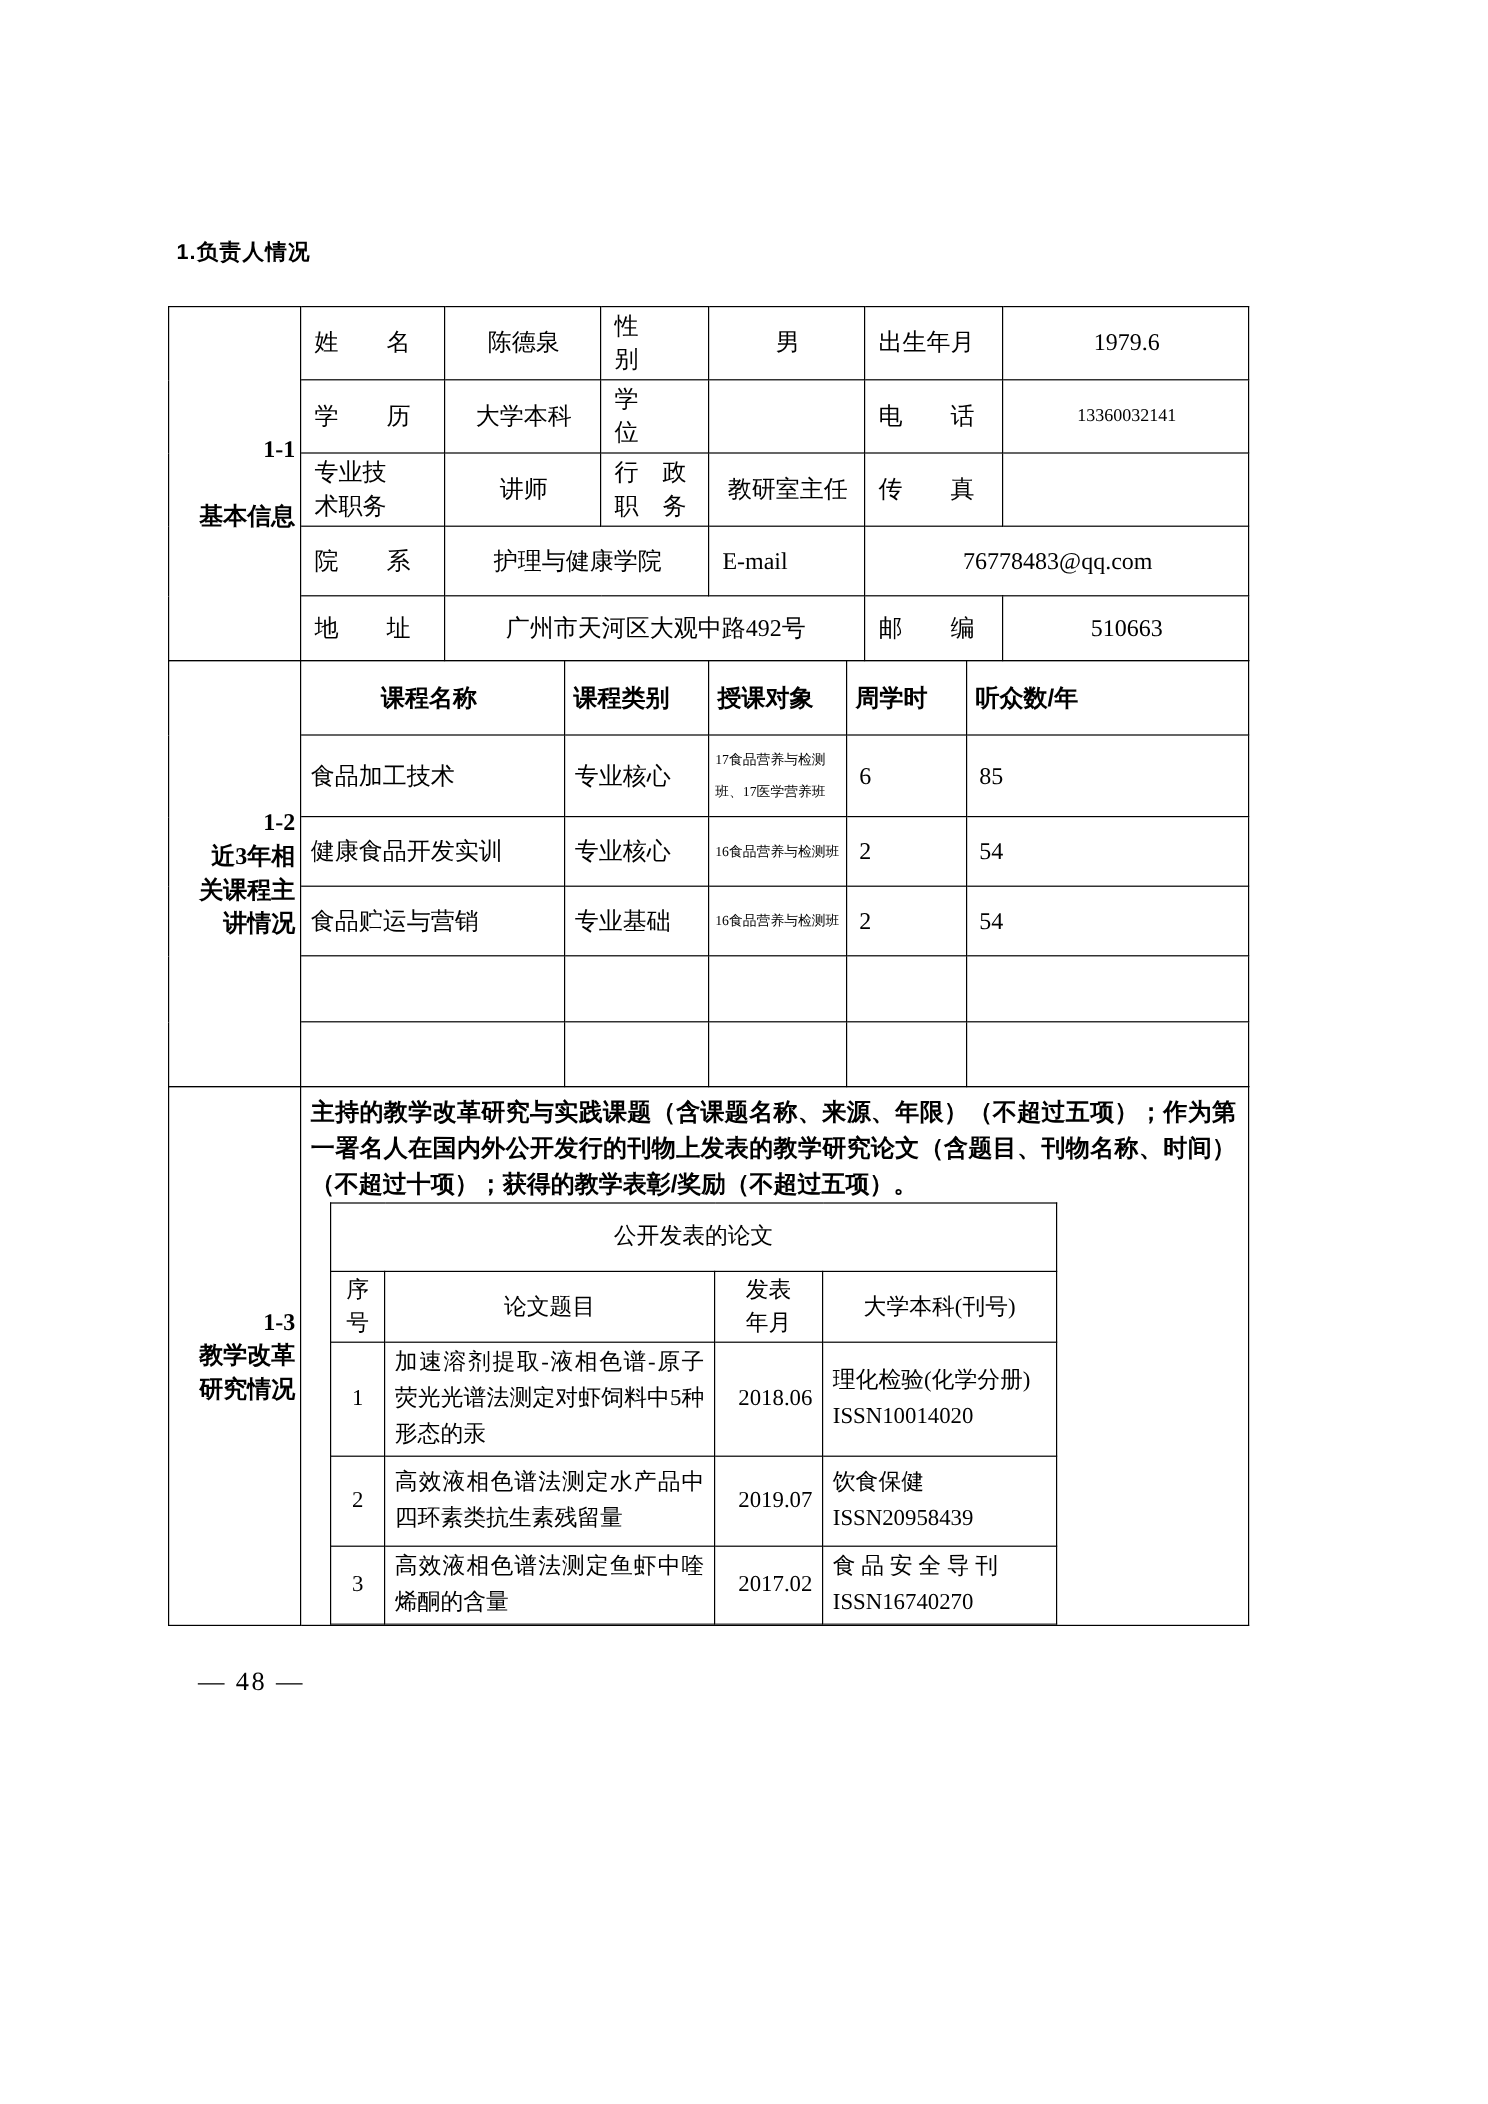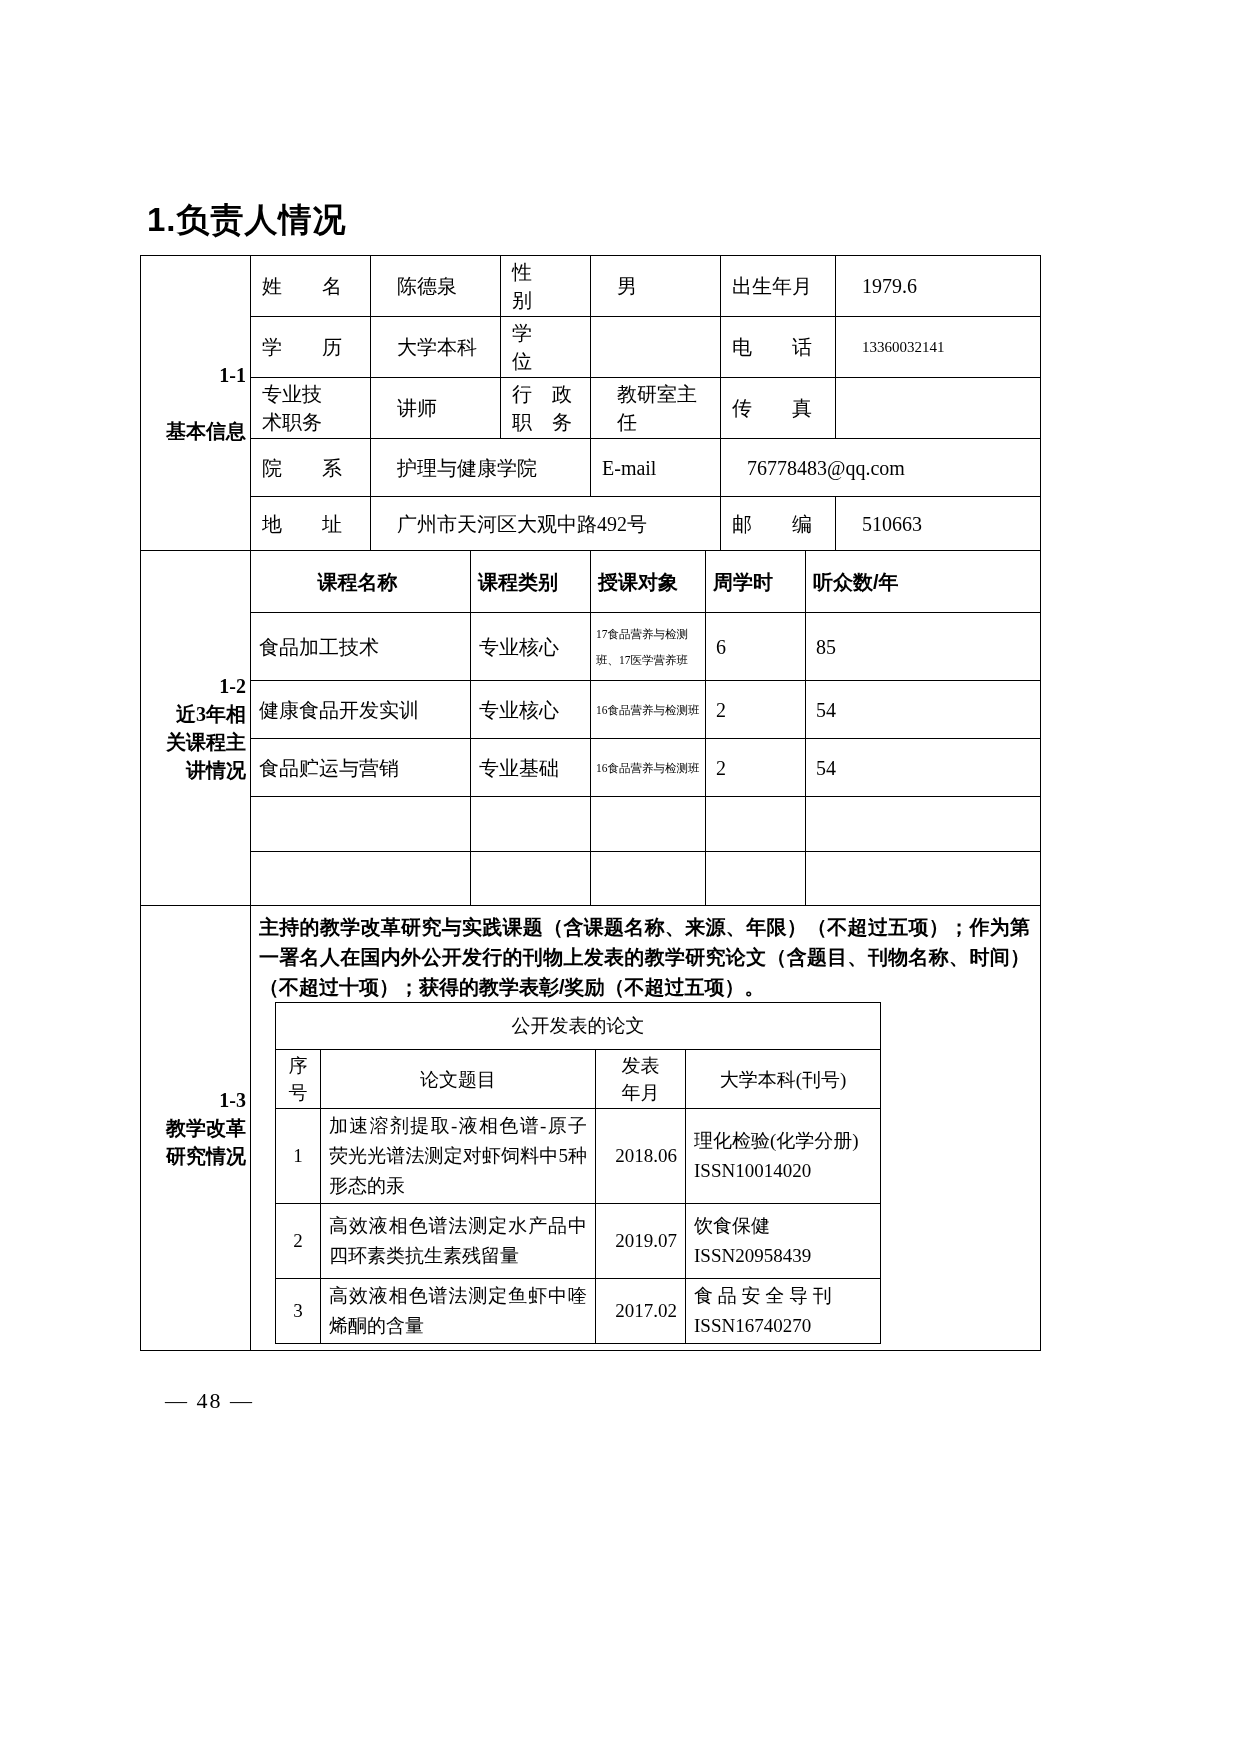--- a/index.html
+++ b/index.html
@@ -10,21 +10,21 @@
     position: relative;
     color: #000;
     font-family: "Liberation Serif", "DejaVu Serif", serif;
   }
 
   .doc-title {
     position: absolute;
     left: 147px;
     top: 198px;
     margin: 0;
-    font-size: 33px;
+    font-size: 18px;
     font-weight: 700;
     letter-spacing: 1px;
     font-family: "Liberation Sans", "DejaVu Sans", sans-serif;
   }
 
   .tables {
     position: absolute;
     left: 140px;
     top: 255px;
     width: 901px;
@@ -52,21 +52,21 @@
     font-weight: 700;
     text-align: right;
     white-space: pre-line;
     line-height: 28px;
     padding: 2px 4px;
     font-family: Liberation Serif, serif;
   }
 
   
   .lbl { white-space: pre-line; padding-left: 11px; }
-  .val { padding-left: 26px; }
+  .val { padding-left: 10px; text-align: center; }
   .val-sm { font-size: 15px; }
 
   
   .chead {
     font-weight: 700;
     font-family: "Liberation Sans", "DejaVu Sans", sans-serif;
     padding-left: 7px;
   }
   .chead-center { text-align: center; padding-left: 2px; margin-top: 36px; }
   .aud {
@@ -246,21 +246,21 @@
         <td class="research-cell">
           <div class="intro">主持的教学改革研究与实践课题（含课题名称、来源、年限）（不超过五项）；作为第一署名人在国内外公开发行的刊物上发表的教学研究论文（含题目、刊物名称、时间）（不超过十项）；获得的教学表彰/奖励（不超过五项）。</div>
           <table class="papers">
             <colgroup>
               <col style="width:45px">
                   <col style="width:275px">
                   <col style="width:90px">
                   <col style="width:195px">
             </colgroup>
             <tbody>
-                  <tr class="pt" style="height:47px">
+                  <tr class="pt" style="height:57px">
               <td colspan="4">公开发表的论文</td>
             </tr>
             <tr class="ph" style="height:58px">
               <td>序
 号</td>
               <td>论文题目</td>
               <td>发表
 年月</td>
               <td>大学本科(刊号)</td>
             </tr>

